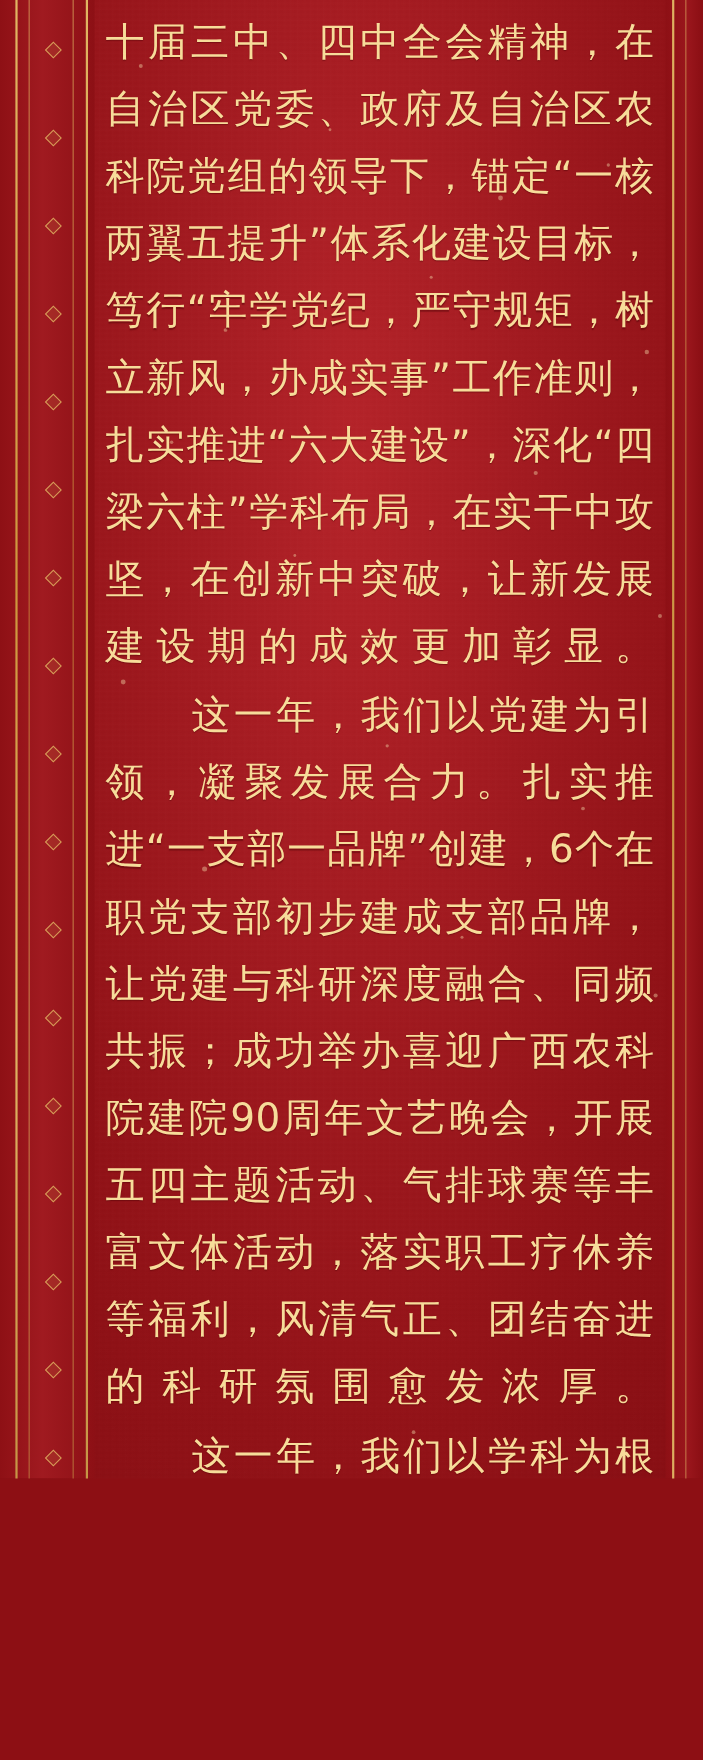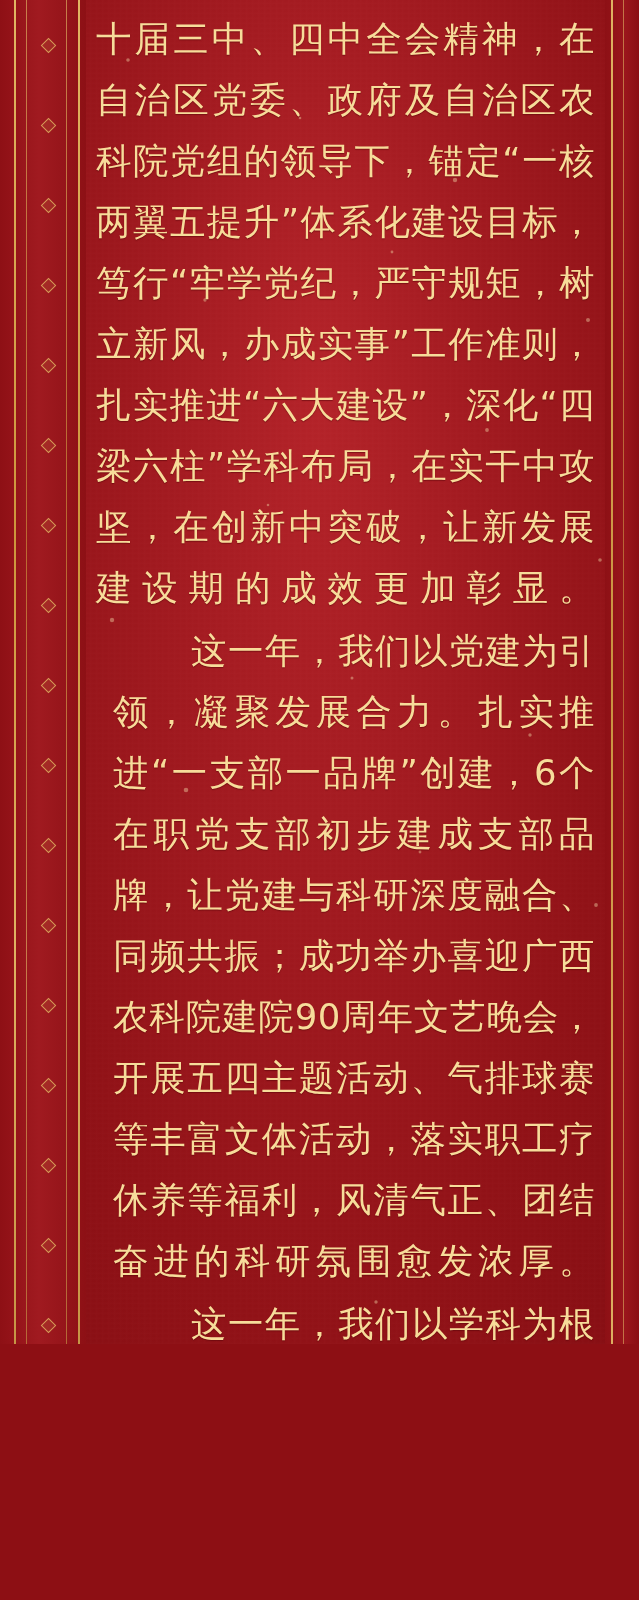--- a/index.html
+++ b/index.html
@@ -120,21 +120,20 @@
     font-size: 35.5px;
     line-height: 61px;
     letter-spacing: .4px;
     text-align: justify;
     text-align-last: justify;
     text-shadow: 0 1px 1px rgba(90,6,10,.55);
     font-weight: 500;
   }
   .para.indent {
     text-indent: 2.2em;
-    margin-left: 17px;
   }
   .para.last {
     text-align-last: left;
   }
 </style>
 </head>
 <body>
 
 <div class="page">
 

